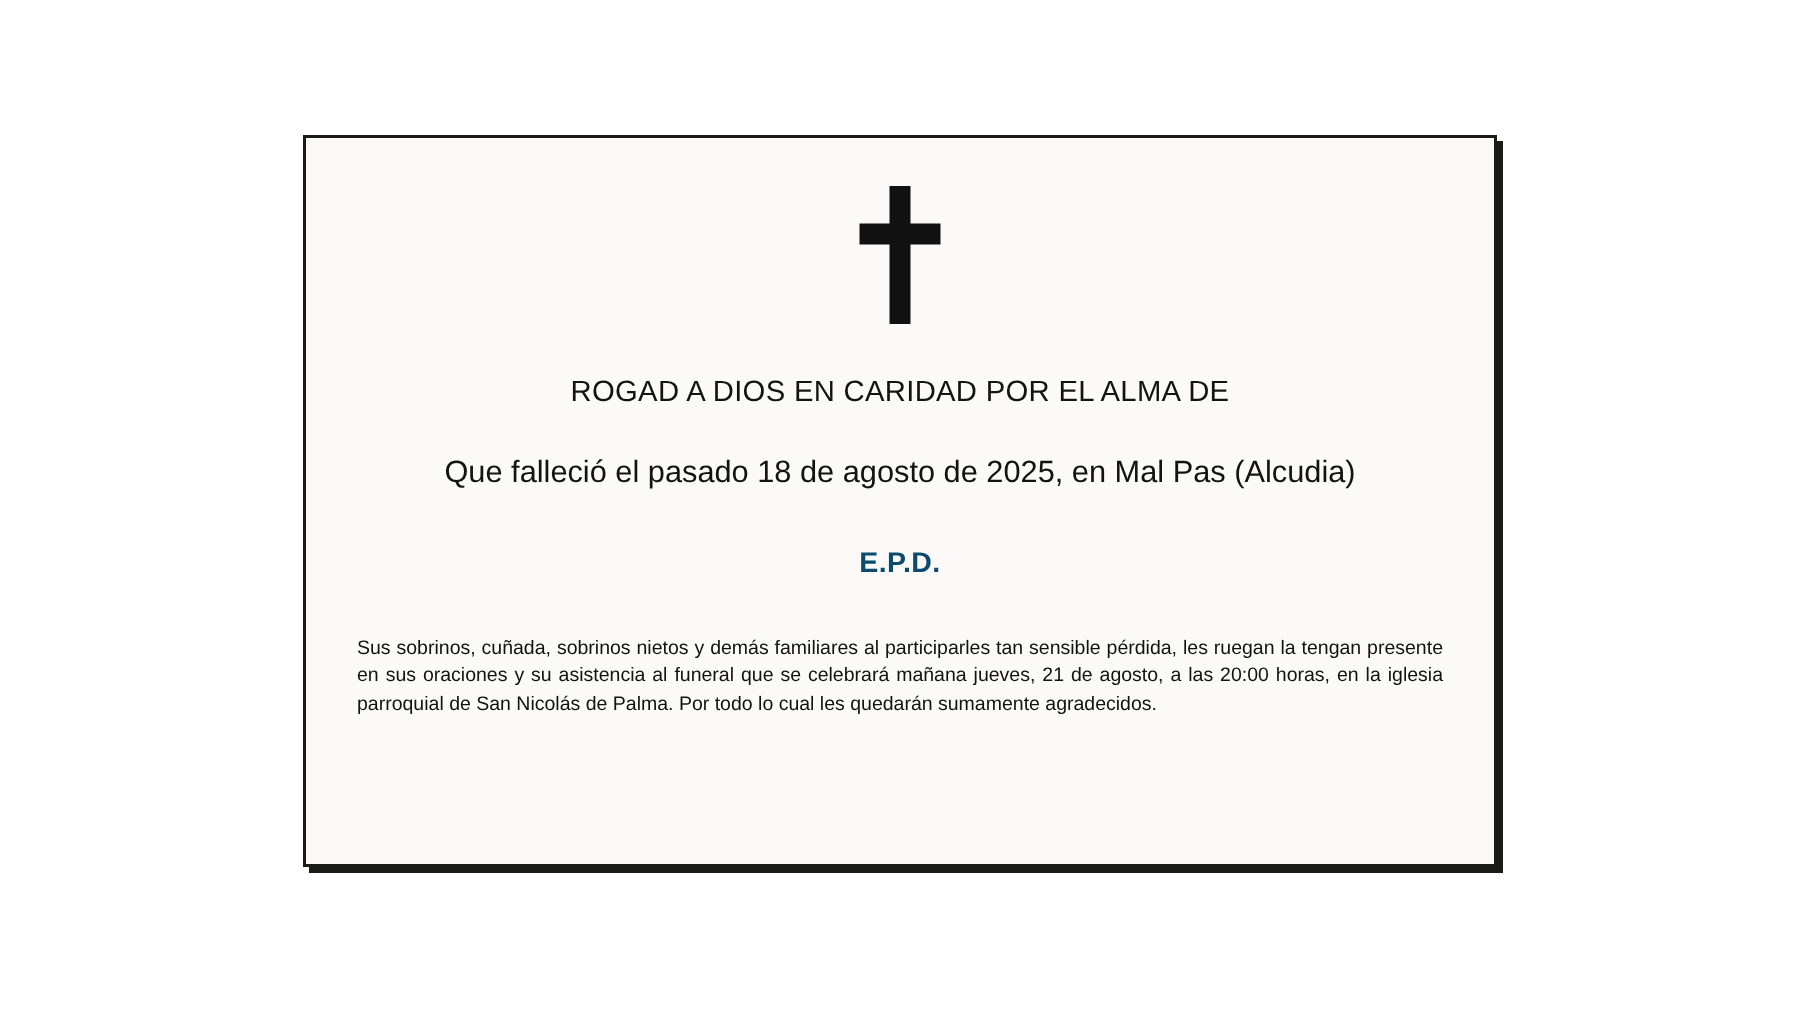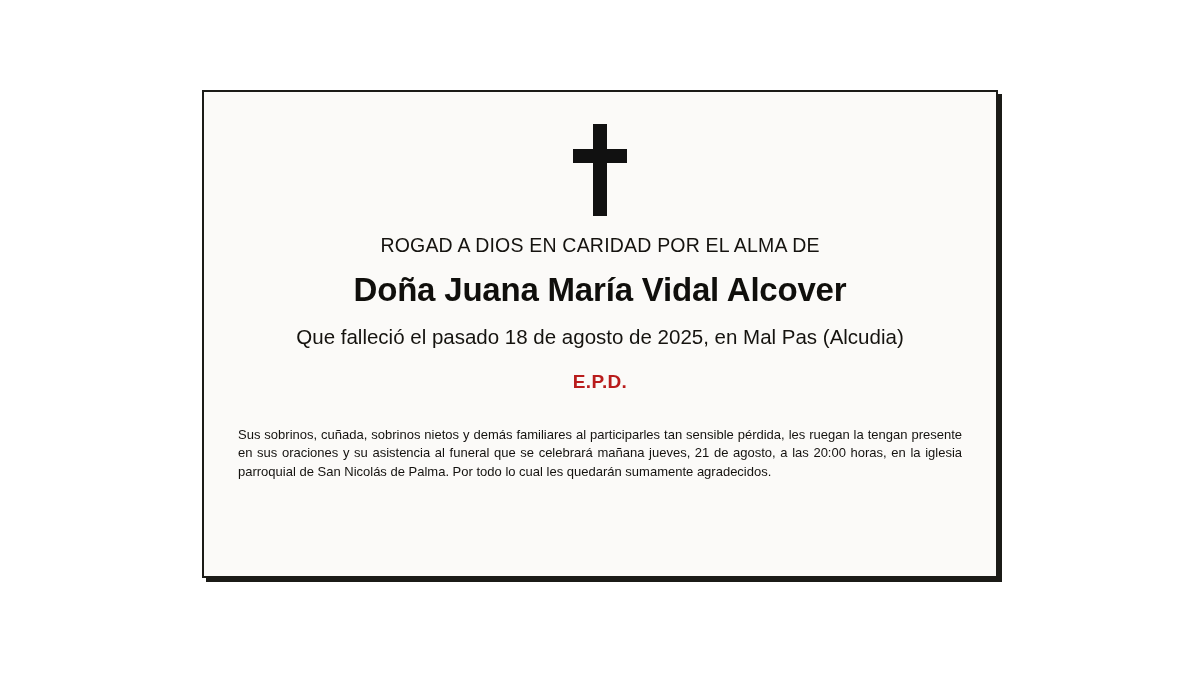--- a/index.html
+++ b/index.html
@@ -40,20 +40,21 @@
     position: absolute;
     left: 0;
     top: 0;
     right: 0;
     bottom: 0;
     padding: 26px 34px 24px 34px;
     box-sizing: border-box;
     display: flex;
     flex-direction: column;
     align-items: center;
+    gap: 16px;
   }
 
   .cross-wrap {
     margin-top: 6px;
     margin-bottom: 18px;
     line-height: 0;
   }
 
   .cross {
     display: block;
@@ -83,22 +84,22 @@
     font-weight: 400;
     text-align: center;
     color: #15130f;
     margin-bottom: 22px;
   }
 
   .epd {
     font-size: 19px;
     font-weight: 700;
     text-align: center;
-    color: #b91c1c;
-    margin-bottom: 33px;
+    color: #0c4a6e;
+    margin-bottom: 20px;
     letter-spacing: 0.3px;
   }
 
   .body-text {
     width: 100%;
     font-size: 13px;
     line-height: 1.42;
     text-align: justify;
     text-align-last: left;
     color: #14120f;
@@ -128,21 +129,20 @@
 
       <div class="cross-wrap">
         <svg class="cross" width="64" height="92" viewBox="0 0 64 92" aria-hidden="true">
           <rect x="25" y="0" width="14" height="92" fill="#111111"></rect>
           <rect x="5" y="25" width="54" height="14" fill="#111111"></rect>
         </svg>
       </div>
 
       <div class="line-rogad">ROGAD A DIOS EN CARIDAD POR EL ALMA DE</div>
 
-      <div class="name">Doña Juana María Vidal Alcover</div>
 
       <div class="line-death">Que falleció el pasado 18 de agosto de 2025, en Mal Pas (Alcudia)</div>
 
       <div class="epd">E.P.D.</div>
 
       <div class="body-text">Sus sobrinos, cuñada, sobrinos nietos y demás familiares al participarles tan sensible pérdida, les ruegan la tengan presente en sus oraciones y su asistencia al funeral que se celebrará mañana jueves, 21 de agosto, a las 20:00 horas, en la iglesia parroquial de San Nicolás de Palma. Por todo lo cual les quedarán sumamente agradecidos.</div>
 
     </div>
   </div>
 

